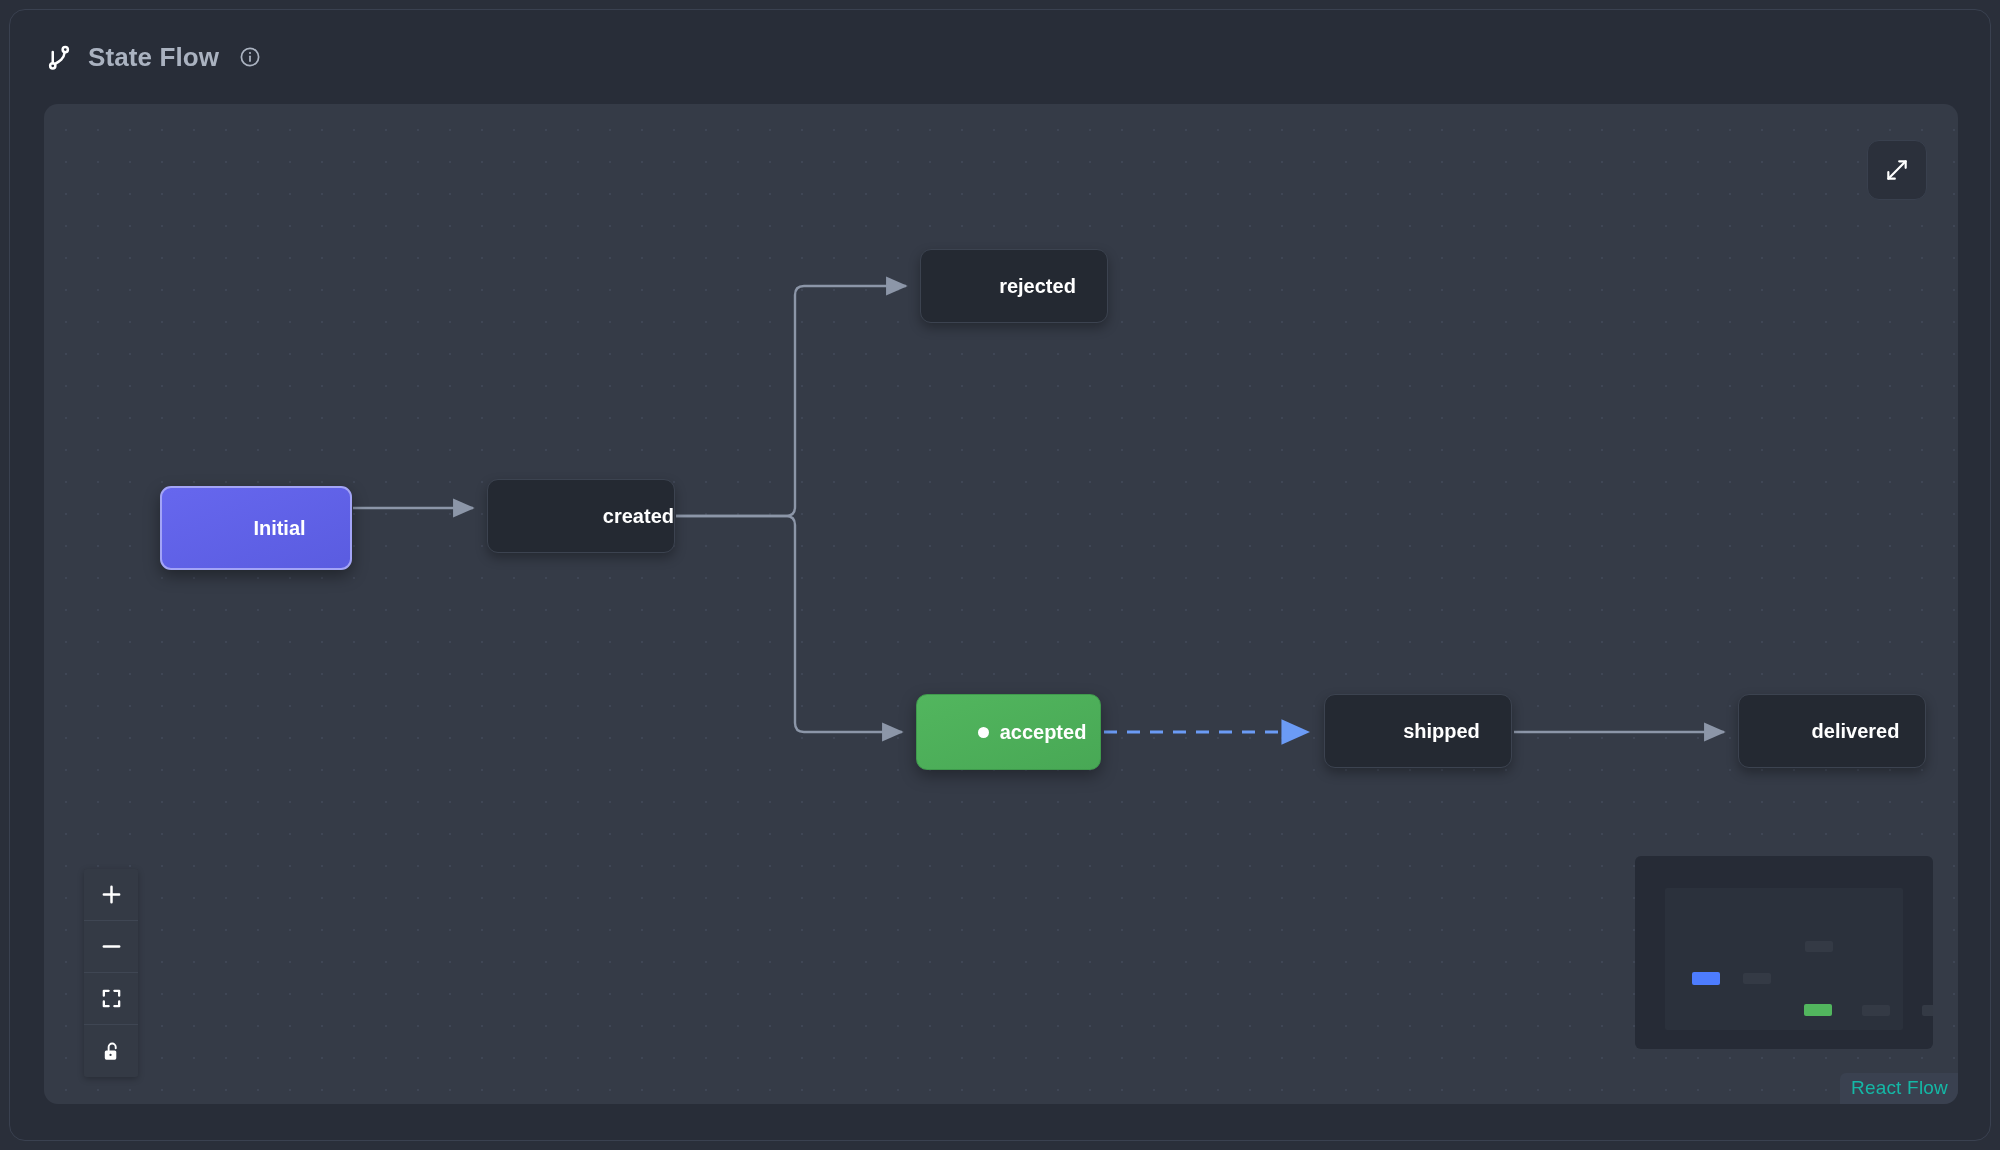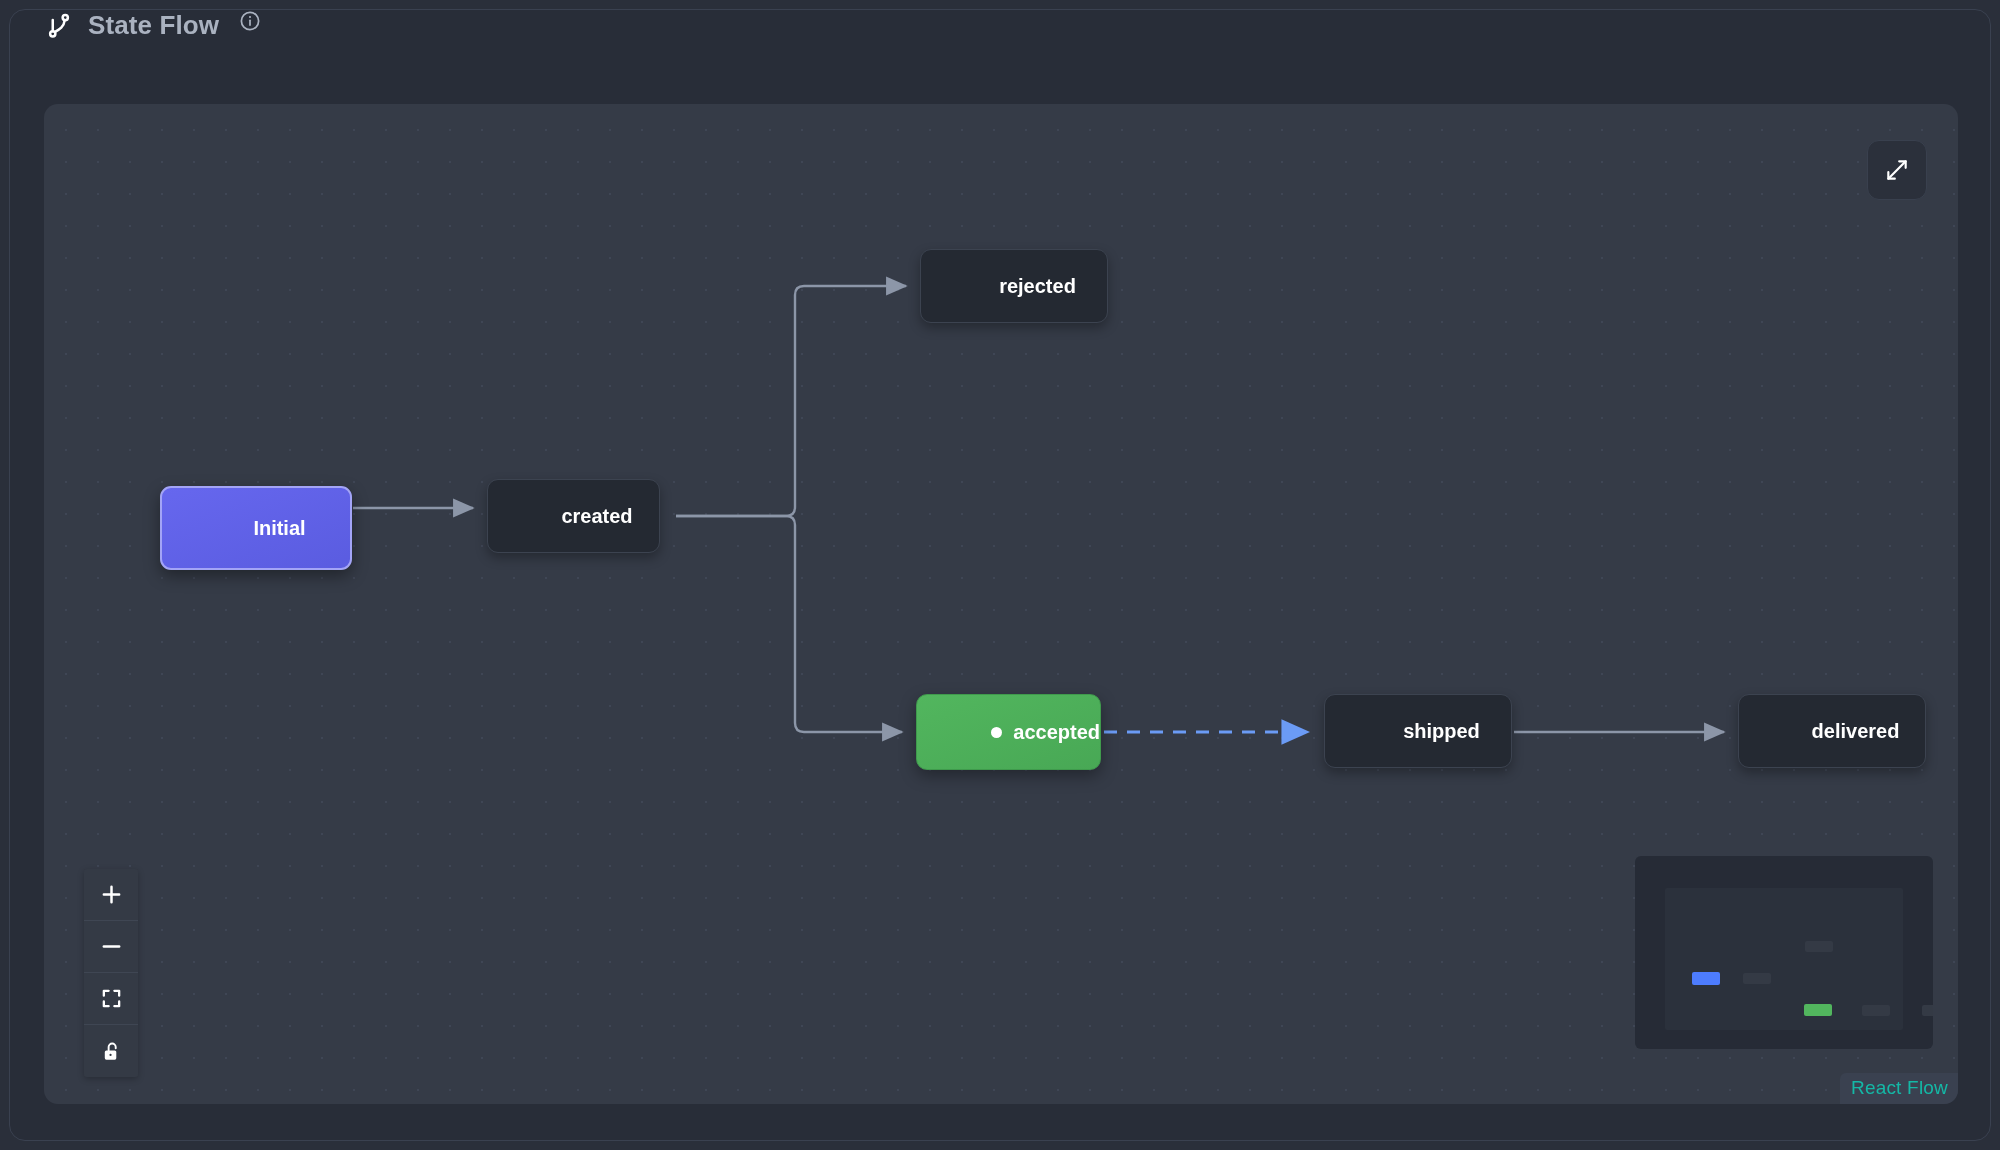--- a/index.html
+++ b/index.html
@@ -25,21 +25,21 @@
     overflow: hidden;
   }
 
   
   #panel-header {
     position: absolute;
     left: 0; top: 0;
     width: 100%;
     height: 94px;
     display: flex;
-    align-items: flex-start;
+    align-items: center;
     padding-left: 34px;
     gap: 14px;
   }
   #branch-icon { width: 30px; height: 30px; display: block; flex: 0 0 auto; }
   #panel-title {
     font-size: 26px;
     font-weight: bold;
     color: #aab2c0;
     letter-spacing: .1px;
     white-space: nowrap;
@@ -90,21 +90,20 @@
   }
   .node-initial {
     background: linear-gradient(160deg, #6667ee 0%, #5a5ce0 100%);
     border: 2px solid #a3a4f6;
     box-shadow: 0 6px 16px rgba(0,0,0,.38);
   }
   .node-active {
     background: linear-gradient(160deg, #52b65e 0%, #48a855 100%);
     border: 1px solid #3f9a4c;
     box-shadow: 0 6px 16px rgba(0,0,0,.34);
-    justify-content: flex-end;
   }
   .node-dot {
     width: 11px; height: 11px;
     border-radius: 50%;
     background: #ffffff;
     flex: 0 0 auto;
   }
 
   
   #expand-button {
@@ -222,21 +221,21 @@
 
       <path d="M 1060 628 L 1264 628" stroke="#6b9bf5" stroke-width="3.2" fill="none" stroke-dasharray="13 10" marker-end="url(#arrow-active)"></path>
 
       <path d="M 1470 628 L 1680 628" stroke="#8c96a8" stroke-width="2.4" fill="none" marker-end="url(#arrow-default)"></path>
     </svg>
 
     <div class="flow-node node-initial" style="left:116px; top:362px; width:192px; height:84px;margin-top:20px;">
       <span>Initial</span>
     </div>
 
-    <div class="flow-node node-default" style="left:443px; top:375px; width:173px; height:74px;">
+    <div class="flow-node node-default" style="left:443px; top:375px; width:188px; height:74px;justify-content:flex-end;">
       <span>created</span>
     </div>
 
     <div class="flow-node node-default" style="left:876px; top:145px; width:188px; height:74px;">
       <span>rejected</span>
     </div>
 
     <div class="flow-node node-active" style="left:872px; top:590px; width:185px; height:76px;">
       <span class="node-dot"></span>
       <span>accepted</span>

